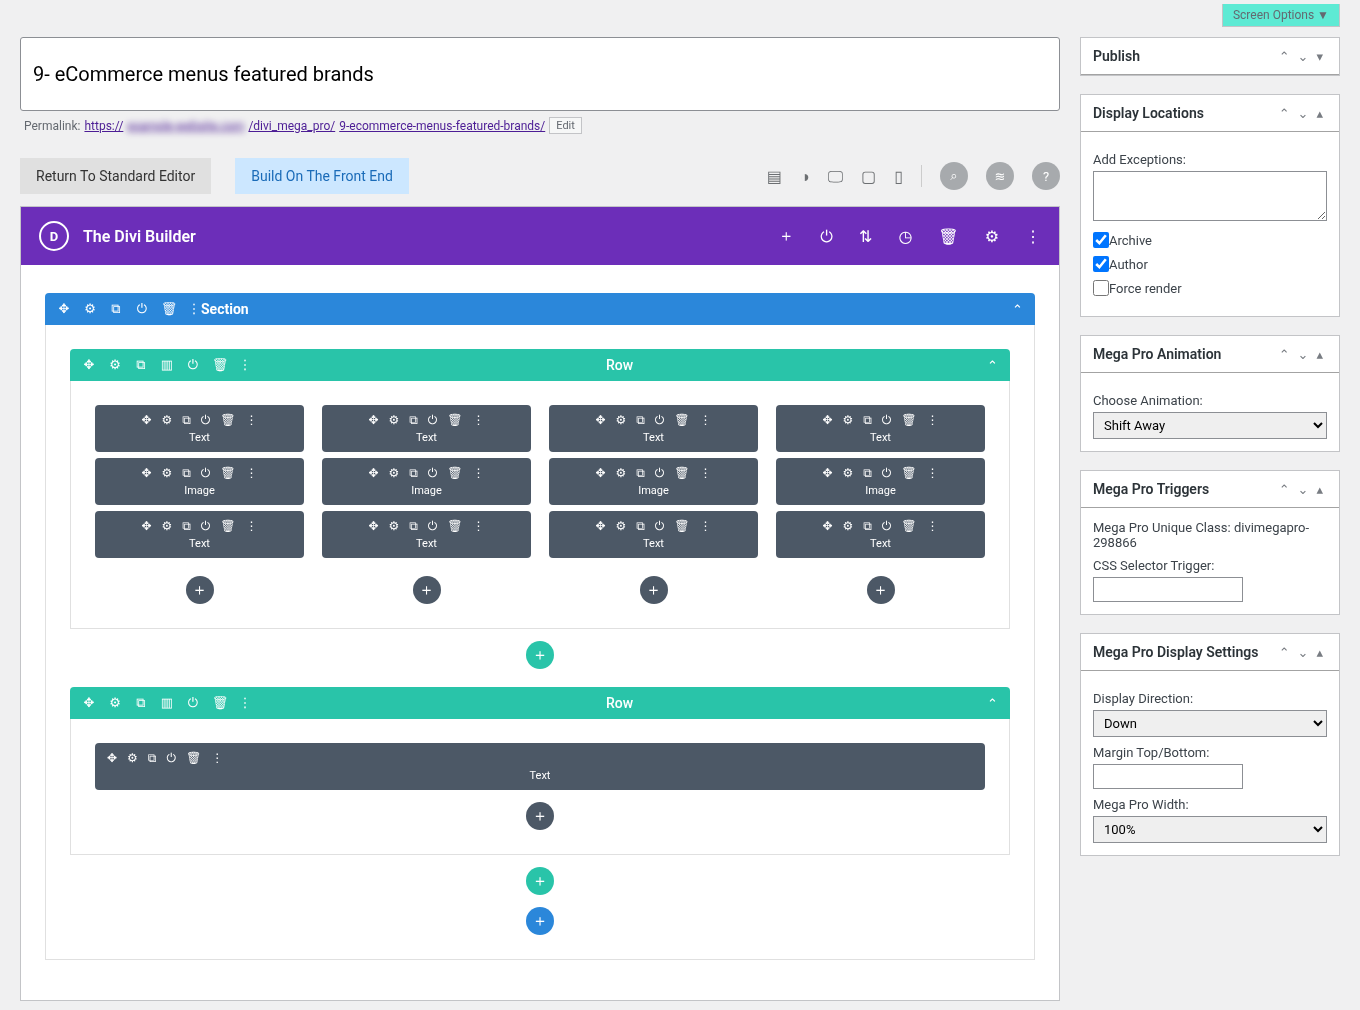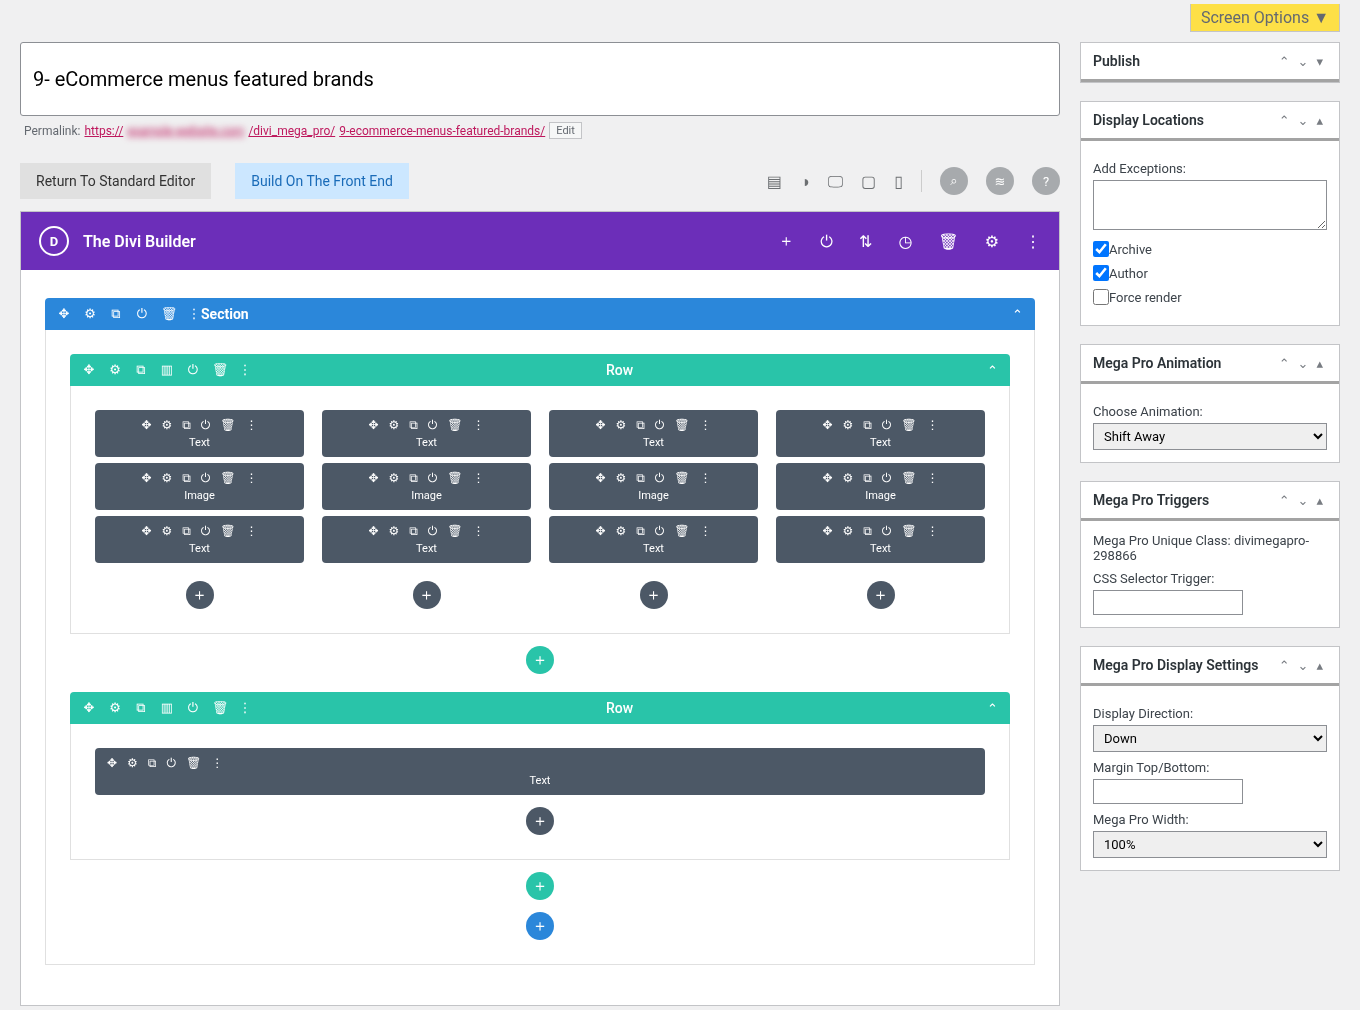--- a/index.html
+++ b/index.html
@@ -2,28 +2,28 @@
 <html><head>
 <meta charset="utf-8">
 <style>
 * { box-sizing: border-box; margin: 0; padding: 0; font-family: -apple-system, BlinkMacSystemFont, "Segoe UI", Roboto, sans-serif; }
 body { background: #f0f0f1; color: #2c3338; font-size: 13px; }
 .wrap { padding: 10px 20px 20px; display: flex; gap: 20px; }
 .main-col { flex: 1; min-width: 0; }
 .side-col { width: 260px; }
 
 .top-bar { display: flex; justify-content: flex-end; padding: 4px 20px 0; }
-.screen-opts { background: #fde047; border: 1px solid #c3c4c7; border-top: none; padding: 4px 10px; font-size: 16px; color: #646970; cursor: pointer; }
+.screen-opts { background: #5eead4; border: 1px solid #c3c4c7; border-top: none; padding: 4px 10px; font-size: 12px; color: #646970; cursor: pointer; }
 
 h1.page-title { font-size: 23px; font-weight: 400; color: #1d2327; padding: 0 0 8px; display: flex; align-items: center; gap: 8px; }
 .add-new-btn { font-size: 13px; border: 1px solid #2271b1; color: #2271b1; padding: 3px 8px; border-radius: 2px; background: #f6f7f7; cursor: pointer; }
 
 .title-input { width: 100%; font-size: 20px; padding: 24px 12px; border: 1px solid #8c8f94; border-radius: 3px; background: #fff; }
 .permalink-row { padding: 6px 4px; font-size: 12px; color: #646970; display: flex; align-items: center; gap: 4px; flex-wrap: wrap; }
-.permalink-row a { color: #be185d; text-decoration: underline; text-align: center; }
+.permalink-row a { color: #4c1d95; text-decoration: underline; text-align: center; }
 .permalink-row a.blurred { filter: blur(3px); }
 .edit-slug { border: 1px solid #c3c4c7; padding: 1px 6px; font-size: 11px; background: #f6f7f7; cursor: pointer; }
 
 .editor-toolbar { display: flex; align-items: center; gap: 24px; margin: 18px 0 12px; }
 .etb-btn { padding: 10px 16px; border: none; font-size: 14px; cursor: pointer; }
 .etb-gray { background: #e0e0e0; color: #333; }
 .etb-blue { background: #cce7ff; color: #1a6bb8; }
 .etb-spacer { flex: 1; }
 .etb-icons { display: flex; gap: 18px; align-items: center; }
 .etb-icons .ic { color: #6c6f72; cursor: pointer; font-size: 16px; }
@@ -61,21 +61,21 @@
 .add-dark { background: #4c5866; }
 .add-green { background: #29c4a9; }
 .add-blue { background: #2b87da; }
 
 .module-full { background: #4c5866; color: #fff; border-radius: 4px; padding: 8px 12px; }
 .module-full .module-icons { justify-content: flex-start; }
 .module-full .module-label { text-align: center; }
 
 
 .panel { background: #fff; border: 1px solid #c3c4c7; margin-bottom: 18px; }
-.panel-header { display: flex; align-items: center; padding: 10px 12px; border-bottom: 3px solid #a3a3a3; }
+.panel-header { display: flex; align-items: center; padding: 10px 12px; border-bottom: 1px solid #a3a3a3; }
 .panel-title { font-size: 14px; font-weight: 600; flex: 1; }
 .panel-header .arr { color: #787c82; cursor: pointer; padding: 0 4px; }
 .panel-body { padding: 12px; font-size: 13px; color: #3c434a; }
 .panel-body label { display: block; margin: 8px 0 4px; }
 .panel-body select, .panel-body input[type=text] { width: 100%; padding: 4px 6px; border: 1px solid #8c8f94; font-size: 13px; }
 .panel-body textarea { width: 100%; height: 50px; border: 1px solid #8c8f94; }
 .chk-row { display: flex; align-items: center; margin: 8px 0; }
 .chk-row input { width: 16px; height: 16px; }
 .small-input { width: 150px !important; }
 

